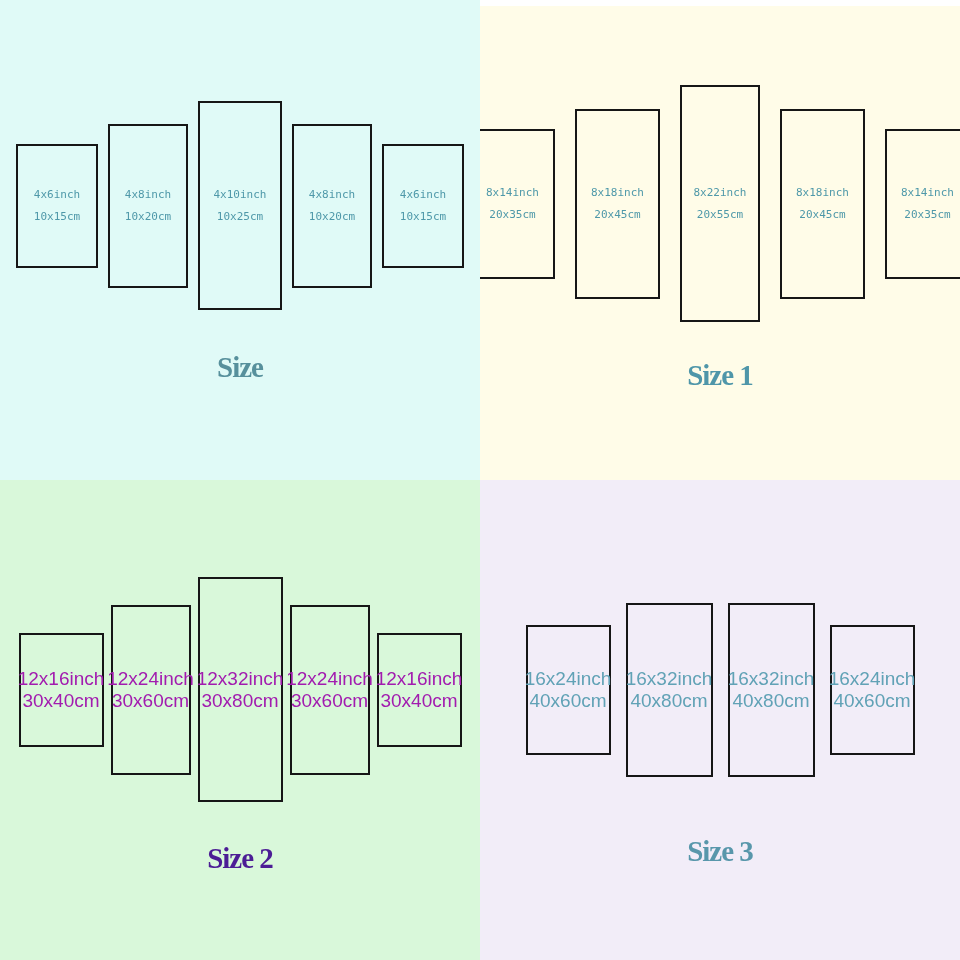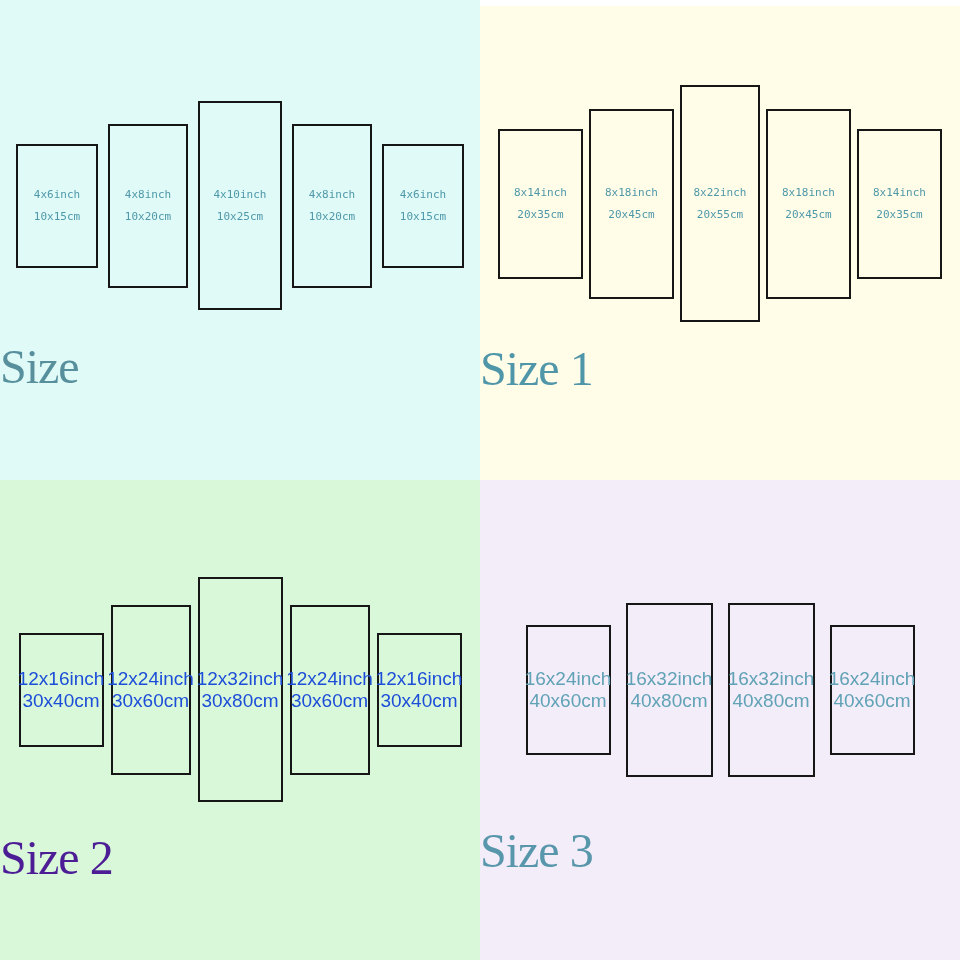--- a/index.html
+++ b/index.html
@@ -24,21 +24,21 @@
     position: absolute; top: 0; left: 0; right: 0; height: 6px;
     background: #ffffff;
   }
 
   .row {
     display: flex;
     justify-content: center;
     align-items: center;
   }
   .q0 .row { margin-top: 101px; height: 209px; gap: 10px; }
-  .q1 .row { margin-top: 85px;  height: 237px; gap: 6px; }
+  .q1 .row { margin-top: 85px;  height: 237px; gap: 20px; }
   .q2 .row { margin-top: 97px;  height: 225px; gap: 7px; }
   .q3 .row { margin-top: 102px; height: 216px; gap: 15px; }
 
   .panel {
     box-sizing: border-box;
     border: 2px solid #161616;
     display: flex;
     align-items: center;
     justify-content: center;
     flex: none;
@@ -67,35 +67,35 @@
     line-height: 22px;
   }
   .q0 .label, .q1 .label {
     font-family: "DejaVu Sans Mono", monospace;
     font-size: 11px;
     color: #4e98a9;
   }
   .q2 .label, .q3 .label {
     font-family: "Liberation Sans", sans-serif;
     font-size: 19px;
-    color: #1d4ed8;
+    color: #a21caf;
   }
   .q3 .label { color: #61a2b6; }
 
   .title {
     font-family: "Liberation Serif", serif;
-    font-weight: normal;
-    font-size: 48px;
+    font-weight: bold;
+    font-size: 29px;
     line-height: 46px;
     letter-spacing: -1px;
-    text-align: left;
+    text-align: center;
     color: #5593a4;
   }
   .q0 .title { margin-top: 34px; color: #57909c; }
-  .q1 .title { margin-top: 24px; color: #4f96a9; }
+  .q1 .title { margin-top: 30px; color: #4f96a9; }
   .q2 .title { margin-top: 33px; color: #4c1d95; }
   .q3 .title { margin-top: 30px; color: #5897ab; }
 </style>
 </head>
 <body>
 
 <div class="grid">
 
   <section class="quadrant q0">
     <div class="row">

